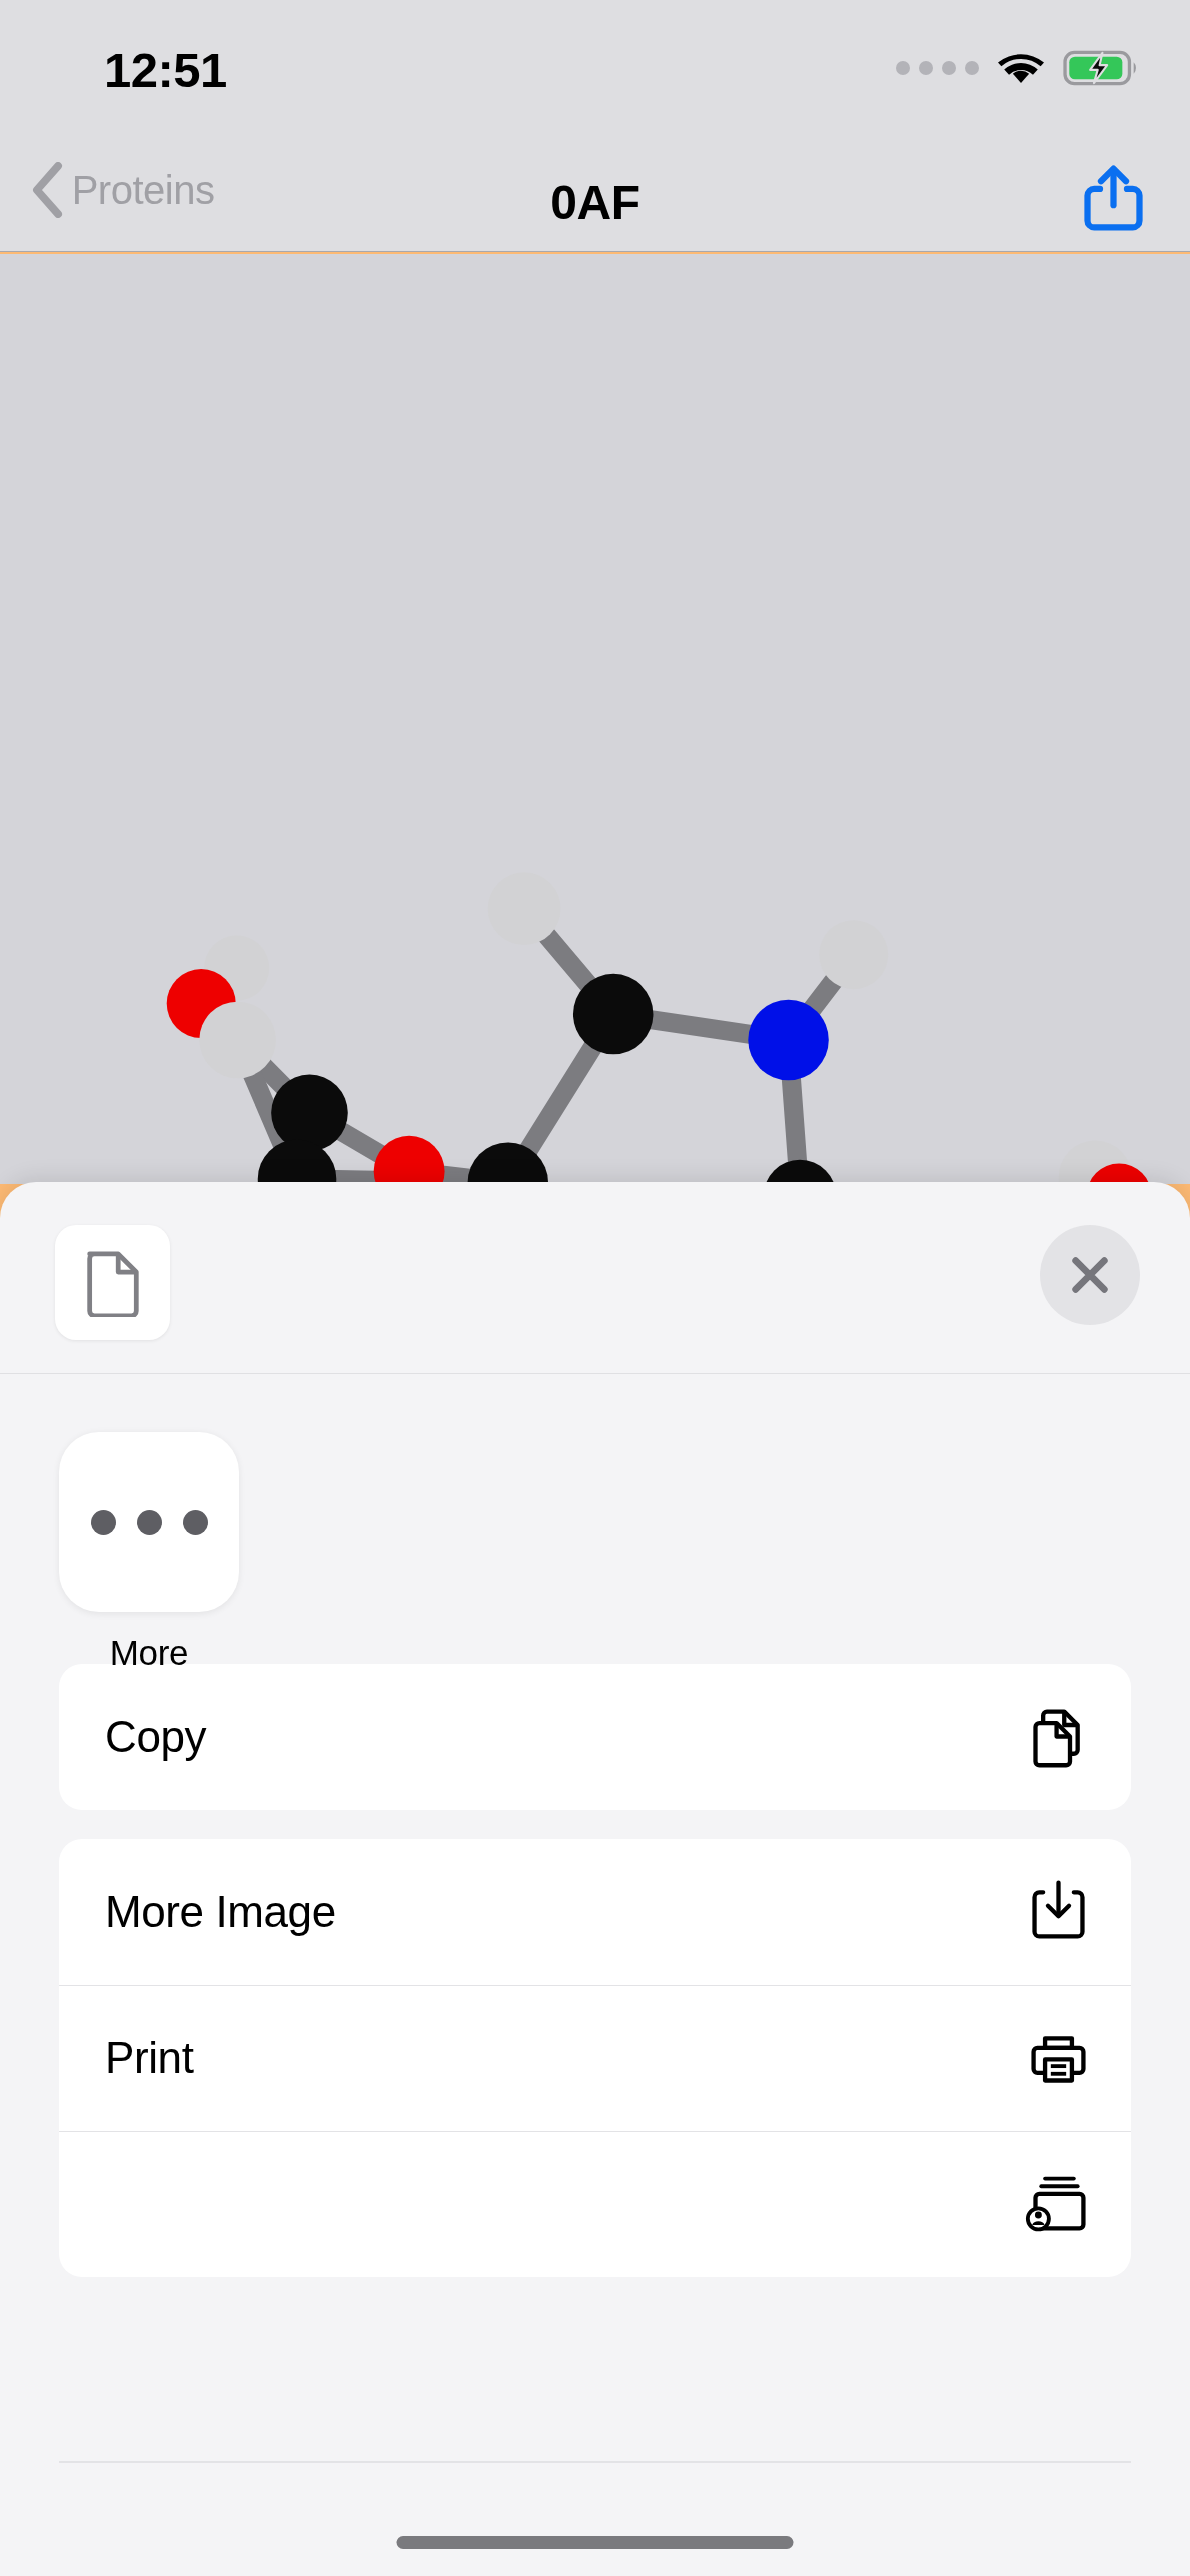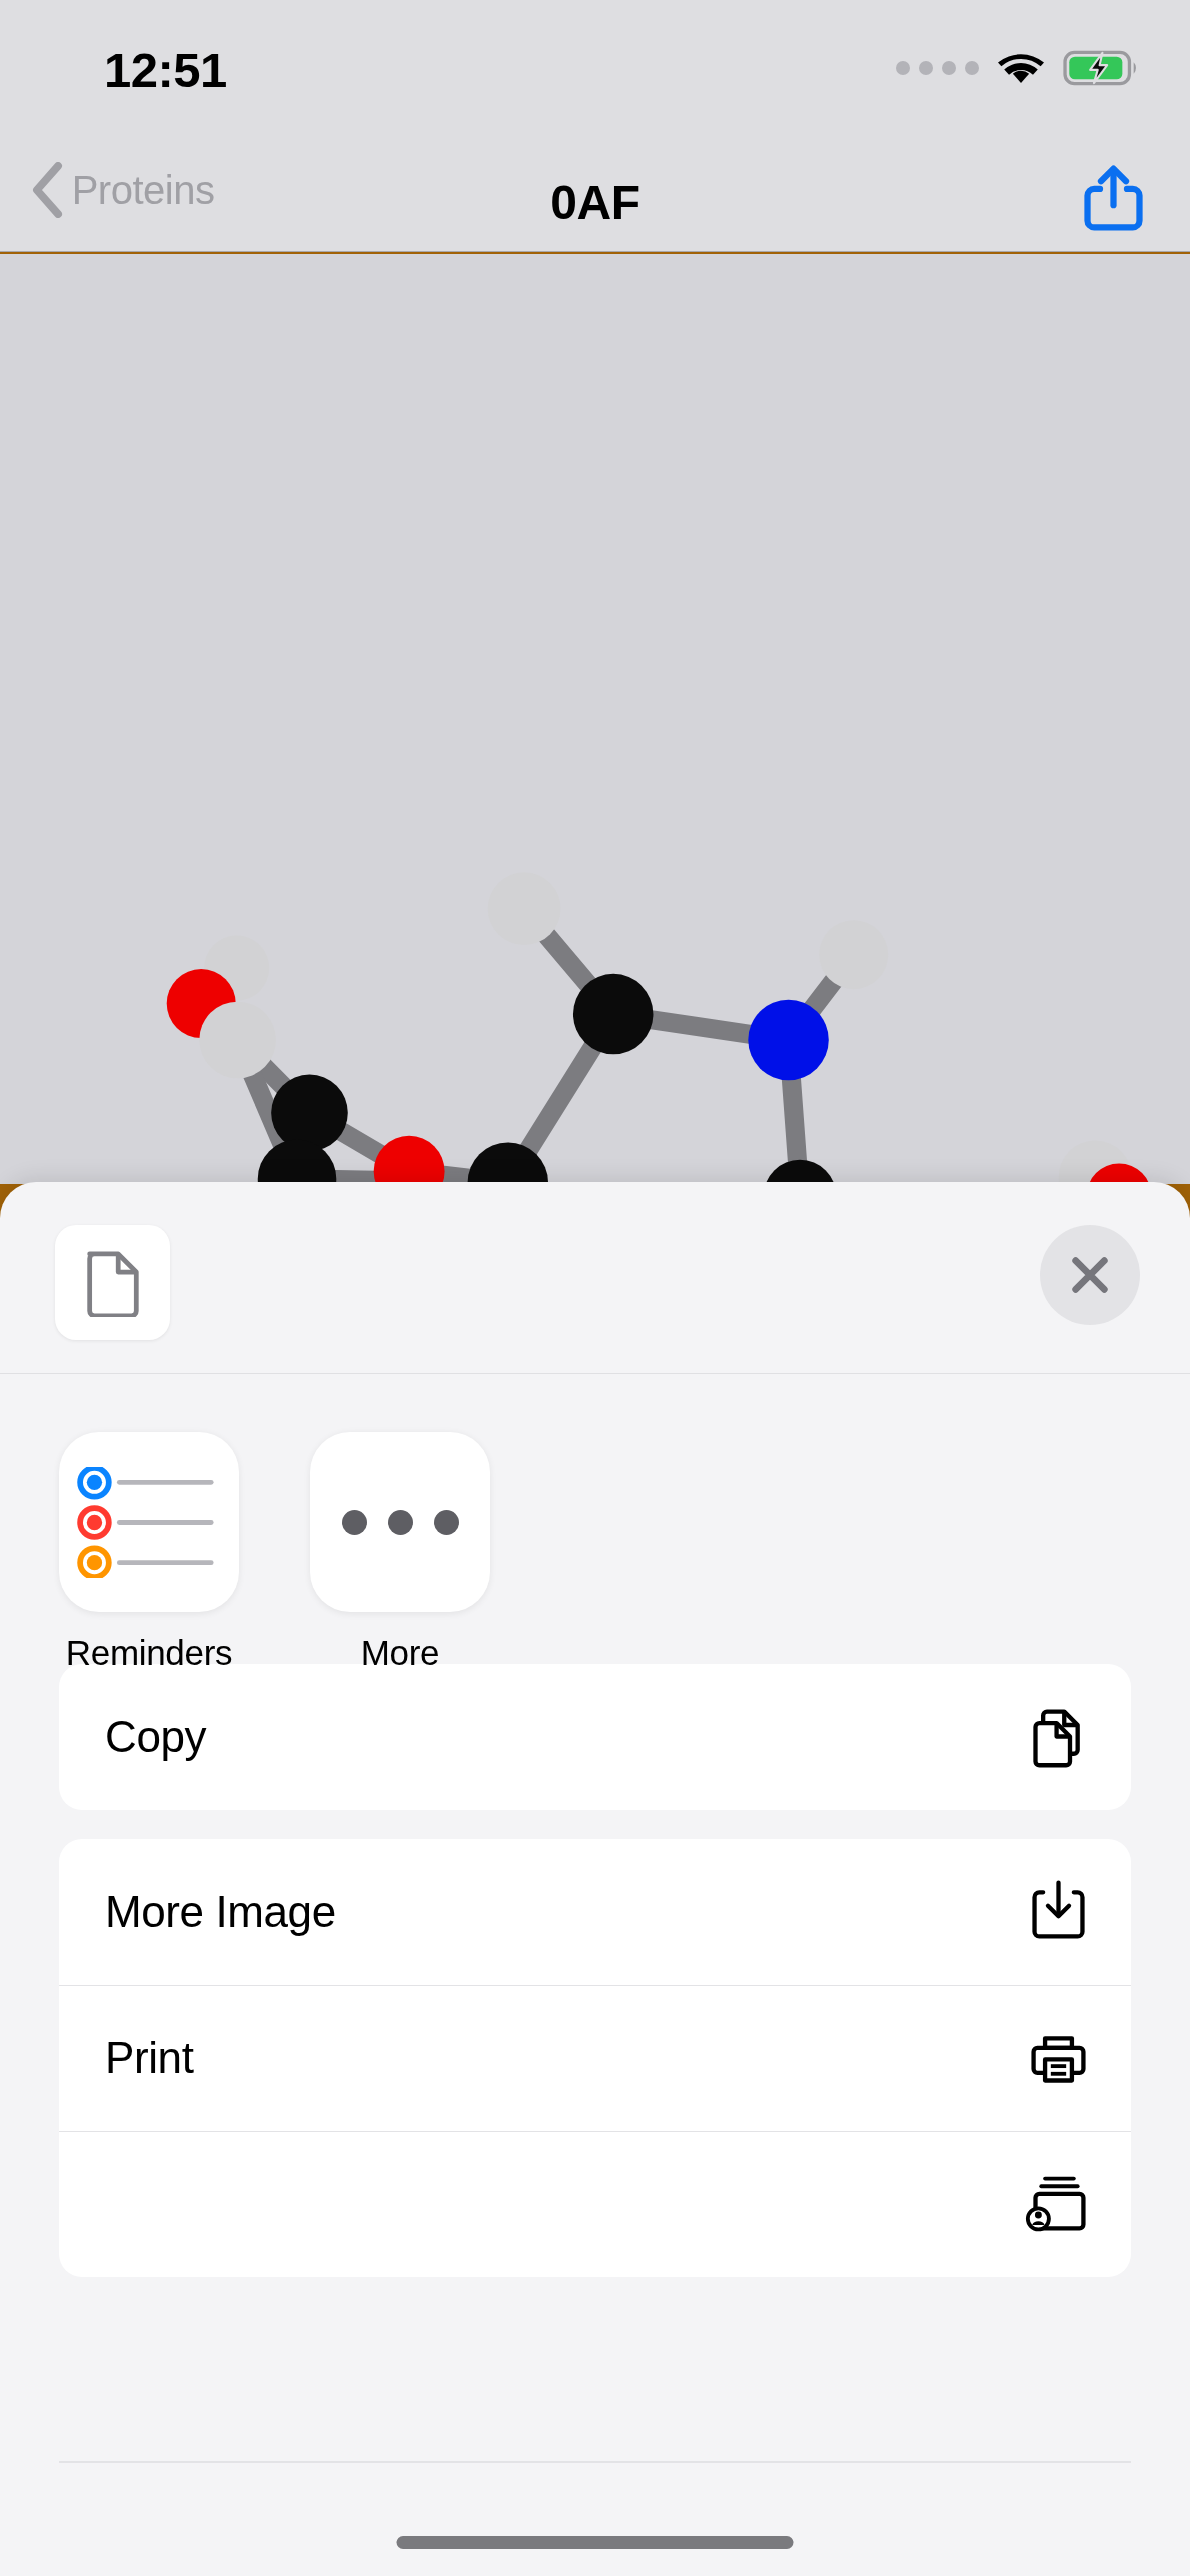--- a/index.html
+++ b/index.html
@@ -5,21 +5,21 @@
   * { margin:0; padding:0; box-sizing:border-box; }
   html, body {
     width:1190px; height:2576px;
     font-family:"Liberation Sans", sans-serif;
     background:#d6d6da;
     overflow:hidden;
   }
   #screen {
     position:relative;
     width:1190px; height:2576px;
-    background:#a16207;
+    background:#fdba74;
   }
 
   
   #status-bar {
     position:absolute; top:0; left:0;
     width:1190px; height:139px;
     background:#dedee1;
   }
   #status-time {
     position:absolute; left:104px; top:42px;
@@ -263,36 +263,20 @@
         </svg>
       </div>
       <div id="close-button">
         <svg viewBox="0 0 46 46">
           <path d="M8 8 L38 38 M38 8 L8 38" fill="none" stroke="#76767c" stroke-width="7" stroke-linecap="round"></path>
         </svg>
       </div>
     </div>
 
     <div id="app-row">
-      <div class="app-tile">
-        <div class="app-icon-box">
-          <svg id="reminders-glyph" viewBox="0 0 150 116">
-            <circle cx="18" cy="16" r="15" fill="none" stroke="#0a84ff" stroke-width="6"></circle>
-            <circle cx="18" cy="16" r="8" fill="#0a84ff"></circle>
-            <line x1="44" y1="16" x2="140" y2="16" stroke="#b6b6bb" stroke-width="5" stroke-linecap="round"></line>
-            <circle cx="18" cy="58" r="15" fill="none" stroke="#ff3b30" stroke-width="6"></circle>
-            <circle cx="18" cy="58" r="8" fill="#ff3b30"></circle>
-            <line x1="44" y1="58" x2="140" y2="58" stroke="#b6b6bb" stroke-width="5" stroke-linecap="round"></line>
-            <circle cx="18" cy="100" r="15" fill="none" stroke="#ff9500" stroke-width="6"></circle>
-            <circle cx="18" cy="100" r="8" fill="#ff9500"></circle>
-            <line x1="44" y1="100" x2="140" y2="100" stroke="#b6b6bb" stroke-width="5" stroke-linecap="round"></line>
-          </svg>
-        </div>
-        <div class="app-label">Reminders</div>
-      </div>
 
       <div class="app-tile">
         <div class="app-icon-box">
           <div class="more-dots">
             <div class="more-dot"></div>
             <div class="more-dot"></div>
             <div class="more-dot"></div>
           </div>
         </div>
         <div class="app-label">More</div>

